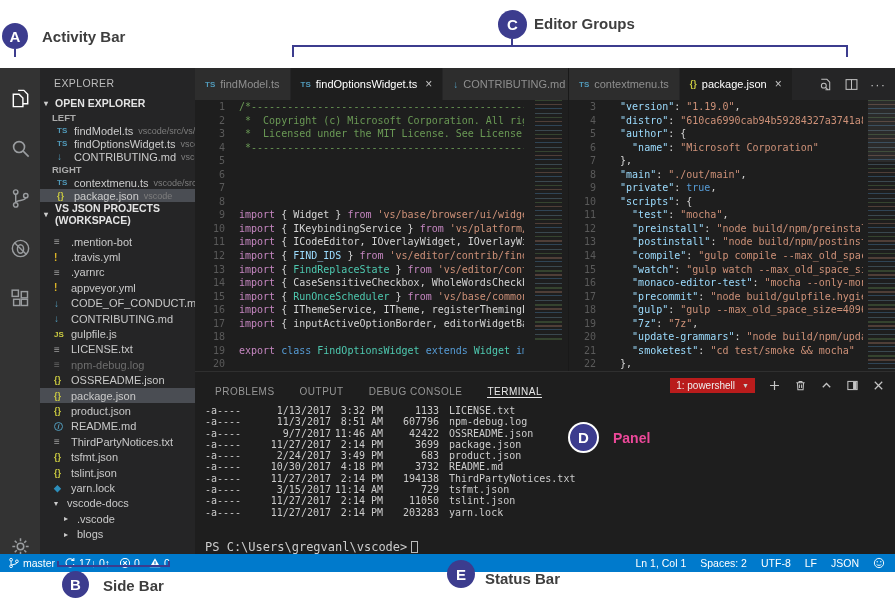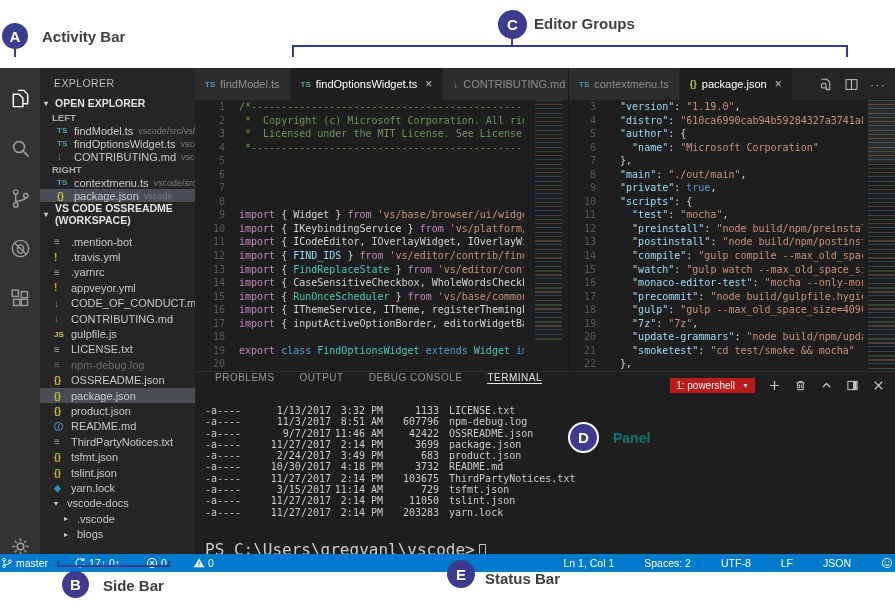--- a/index.html
+++ b/index.html
@@ -83,47 +83,47 @@
 .pselect .caret{font-size:7px;color:#cccccc}
 .picon{cursor:pointer}
 .picon svg{width:13px;height:13px;display:block}
 .term{position:absolute;left:10px;top:33px;font-family:"DejaVu Sans Mono",monospace;font-size:10px;color:#cccccc}
 .trow{height:11.3px;line-height:11.3px;display:flex;white-space:pre}
 .t-mode{width:40px}
 .t-date{width:86px;text-align:right}
 .t-time{width:52px;text-align:right}
 .t-size{width:56px;text-align:right}
 .t-name{margin-left:10px}
-.tprompt{position:absolute;left:10px;top:168px;font-family:"DejaVu Sans Mono",monospace;font-size:16px;color:#cccccc;display:flex;align-items:center}
+.tprompt{position:absolute;left:10px;top:168px;font-family:"DejaVu Sans Mono",monospace;font-size:12px;color:#cccccc;display:flex;align-items:center}
 .cursor{display:inline-block;width:7px;height:12px;border:1px solid #bbbbbb;margin-left:4px}
 
 
 .statusbar{position:absolute;left:0;top:486px;width:895px;height:18px;background:var(--statusbar,#007acc);display:flex;align-items:center;color:#ffffff;font-size:10.5px}
-.sb-left{display:flex;align-items:flex-start;gap:26px;padding-left:1px}
-.sb-right{margin-left:auto;display:flex;align-items:center;gap:30px;padding-right:2px}
+.sb-left{display:flex;align-items:flex-start;gap:9px;padding-left:8px}
+.sb-right{margin-left:auto;display:flex;align-items:center;gap:14px;padding-right:10px}
 .sb-item{display:flex;align-items:center;gap:3px;cursor:pointer;white-space:nowrap}
 .sbico svg{width:12px;height:12px;display:block}
 
 
 .ann-circle{position:absolute;border-radius:50%;background:var(--accent,#3c3c8e);color:#fff;font-weight:700;display:flex;align-items:center;justify-content:center;font-size:15px;z-index:5}
 .ann-label{position:absolute;font-size:15px;font-weight:600;color:#3e3e3e;z-index:5;white-space:nowrap}
 .ann-line{position:absolute;background:var(--accent,#3c3c8e);z-index:5}
 .ann-bracket{position:absolute;z-index:5;border:2px solid var(--accent,#3c3c8e)}
 #circA{left:2px;top:23px;width:26px;height:26px}
 #labelA{left:42px;top:28px}
 #stemA{left:14px;top:49px;width:2px;height:8px}
 #circC{left:498px;top:10px;width:29px;height:29px}
 #labelC{left:534px;top:15px}
 #stemC{left:511px;top:39px;width:2px;height:6px}
 #bracketC{left:292px;top:45px;width:556px;height:12px;border-bottom:none}
 #bracketB{left:57px;top:561px;width:113px;height:6px;border-top:none}
 #circB{left:62px;top:571px;width:27px;height:27px}
 #labelB{left:103px;top:577px}
 #circD{left:568px;top:422px;width:31px;height:31px;border:2px solid #ffffff}
-#labelD{left:613px;top:430px;color:#0f766e;font-size:14px}
+#labelD{left:613px;top:430px;color:#ec4899;font-size:14px}
 #circE{left:447px;top:560px;width:28px;height:28px}
 #labelE{left:485px;top:570px}
 </style>
 </head>
 <body>
 
 <div class="stage">
 
   <div class="window">
 
@@ -213,21 +213,21 @@
             <span class="oe-path">vscode/src/...</span>
           </div>
           <div class="oe-row selected">
             <span class="fi fi-json">{}</span>
             <span class="oe-name">package.json</span>
             <span class="oe-path">vscode</span>
           </div>
         </div>
       <div class="sb-header ws-header">
         <span class="twisty">▾</span>
-        <span>VS CODE OSSREADME (WORKSPACE)</span>
+        <span>VS JSON PROJECTS (WORKSPACE)</span>
       </div>
       <div class="tree">
           <div class="tree-row">
             <span class="fi fi-list">≡</span>
             <span class="tree-name">.mention-bot</span>
           </div>
           <div class="tree-row">
             <span class="fi fi-warn">!</span>
             <span class="tree-name">.travis.yml</span>
           </div>
@@ -399,21 +399,21 @@
             <div class="code-row"><span class="lnum">20</span><span class="ltext"><span class="tok-p">    </span><span class="tok-v">"update-grammars"</span><span class="tok-p">: </span><span class="tok-s">"node build/npm/update-all-grammars.js"</span></span></div>
             <div class="code-row"><span class="lnum">21</span><span class="ltext"><span class="tok-p">    </span><span class="tok-v">"smoketest"</span><span class="tok-p">: </span><span class="tok-s">"cd test/smoke &amp;&amp; mocha"</span></span></div>
             <div class="code-row"><span class="lnum">22</span><span class="ltext"><span class="tok-p">  },</span></span></div>
           </div>
         <div class="minimap"></div>
       </div>
     </div>
 
     <div class="panel">
       <div class="ptabs">
-        <div style="display:flex;align-items:flex-start">
+        <div style="display:flex;align-items:flex-end">
             <span class="ptab">PROBLEMS</span>
             <span class="ptab">OUTPUT</span>
             <span class="ptab">DEBUG CONSOLE</span>
             <span class="ptab active">TERMINAL</span>
           </div>
         <div class="pactions">
           <div class="pselect">
             <span>1: powershell</span>
             <span class="caret">▼</span>
           </div>
@@ -447,21 +447,21 @@
             </div>
         </div>
       </div>
       <div class="term">
           <div class="trow"><span class="t-mode">-a----</span><span class="t-date">1/13/2017</span><span class="t-time">3:32 PM</span><span class="t-size">1133</span><span class="t-name">LICENSE.txt</span></div>
           <div class="trow"><span class="t-mode">-a----</span><span class="t-date">11/3/2017</span><span class="t-time">8:51 AM</span><span class="t-size">607796</span><span class="t-name">npm-debug.log</span></div>
           <div class="trow"><span class="t-mode">-a----</span><span class="t-date">9/7/2017</span><span class="t-time">11:46 AM</span><span class="t-size">42422</span><span class="t-name">OSSREADME.json</span></div>
           <div class="trow"><span class="t-mode">-a----</span><span class="t-date">11/27/2017</span><span class="t-time">2:14 PM</span><span class="t-size">3699</span><span class="t-name">package.json</span></div>
           <div class="trow"><span class="t-mode">-a----</span><span class="t-date">2/24/2017</span><span class="t-time">3:49 PM</span><span class="t-size">683</span><span class="t-name">product.json</span></div>
           <div class="trow"><span class="t-mode">-a----</span><span class="t-date">10/30/2017</span><span class="t-time">4:18 PM</span><span class="t-size">3732</span><span class="t-name">README.md</span></div>
-          <div class="trow"><span class="t-mode">-a----</span><span class="t-date">11/27/2017</span><span class="t-time">2:14 PM</span><span class="t-size">103675</span><span class="t-name">ThirdPartyNotices.txt</span></div>
+          <div class="trow"><span class="t-mode">-a----</span><span class="t-date">11/27/2017</span><span class="t-time">2:14 PM</span><span class="t-size">194138</span><span class="t-name">ThirdPartyNotices.txt</span></div>
           <div class="trow"><span class="t-mode">-a----</span><span class="t-date">3/15/2017</span><span class="t-time">11:14 AM</span><span class="t-size">729</span><span class="t-name">tsfmt.json</span></div>
           <div class="trow"><span class="t-mode">-a----</span><span class="t-date">11/27/2017</span><span class="t-time">2:14 PM</span><span class="t-size">11050</span><span class="t-name">tslint.json</span></div>
           <div class="trow"><span class="t-mode">-a----</span><span class="t-date">11/27/2017</span><span class="t-time">2:14 PM</span><span class="t-size">203283</span><span class="t-name">yarn.lock</span></div>
         </div>
       <div class="tprompt">
         <span>PS C:\Users\gregvanl\vscode&gt;</span>
         <span class="cursor"></span>
       </div>
     </div>
 

